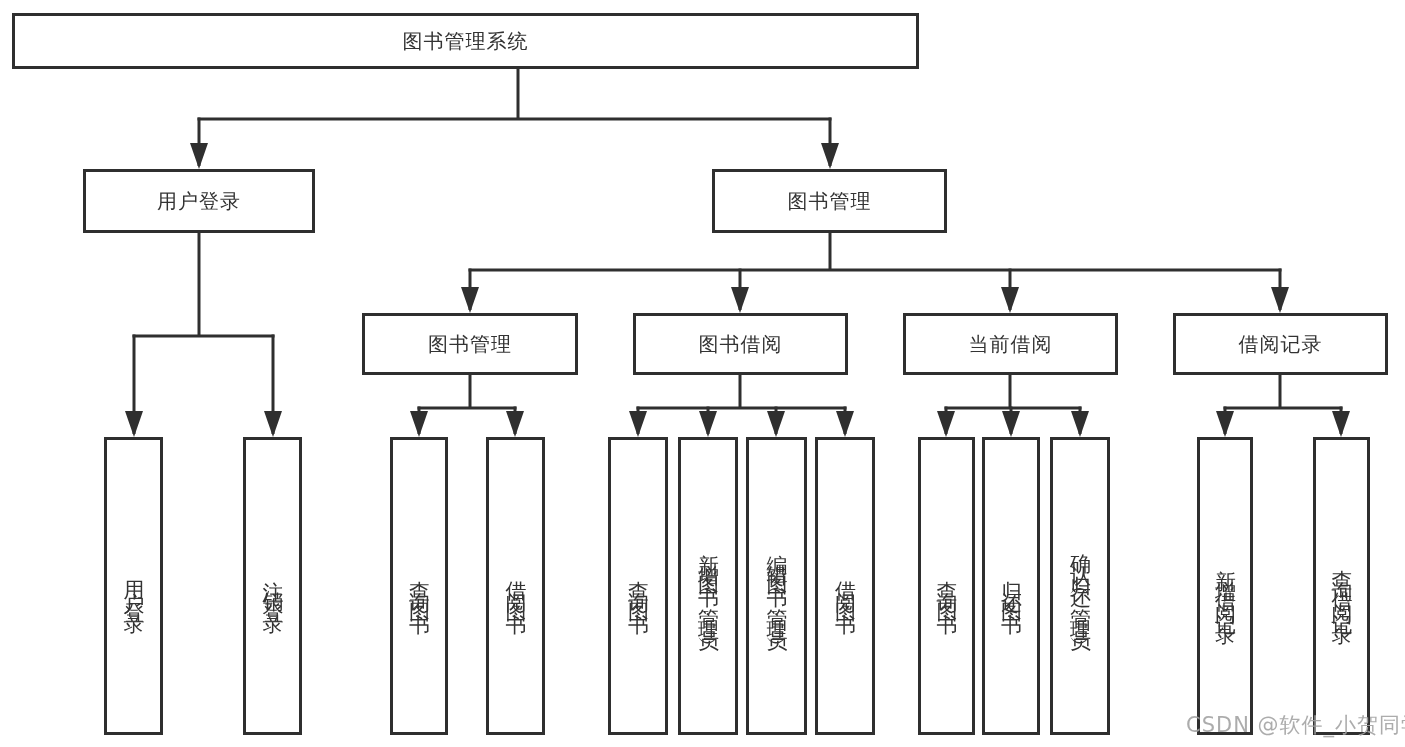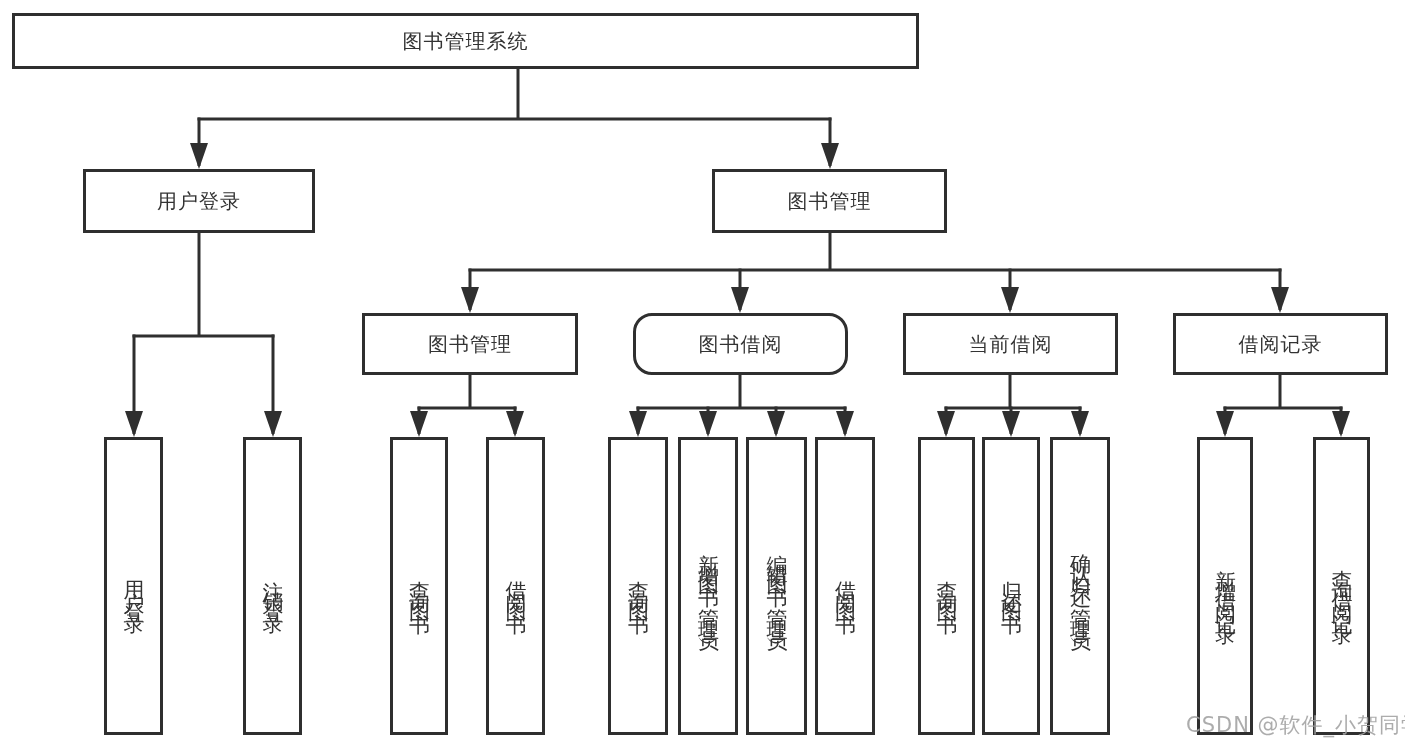--- a/index.html
+++ b/index.html
@@ -136,21 +136,21 @@
       <polygon points="1332,411 1350,411 1341,437"></polygon>
     </g>
   </svg>
 
   <div class="hnode" style="left:12px; top:13px; width:907px; height:56px;">图书管理系统</div>
 
   <div class="hnode" style="left:83px; top:169px; width:232px; height:64px;">用户登录</div>
   <div class="hnode" style="left:712px; top:169px; width:235px; height:64px;">图书管理</div>
 
   <div class="hnode" style="left:362px; top:313px; width:216px; height:62px;">图书管理</div>
-  <div class="hnode" style="left:633px; top:313px; width:215px; height:62px;border-radius:19px;">图书借阅</div>
+  <div class="hnode" style="left:633px; top:313px; width:215px; height:62px;">图书借阅</div>
   <div class="hnode" style="left:1173px; top:313px; width:215px; height:62px;">借阅记录</div>
   <div class="hnode" style="left:903px; top:313px; width:215px; height:62px;">当前借阅</div>
 
   <div class="vnode" style="left:104px; width:59px;">
     <span class="vtext">用户登录</span>
   </div>
   <div class="vnode" style="left:243px; width:59px;">
     <span class="vtext">注销登录</span>
   </div>
 

